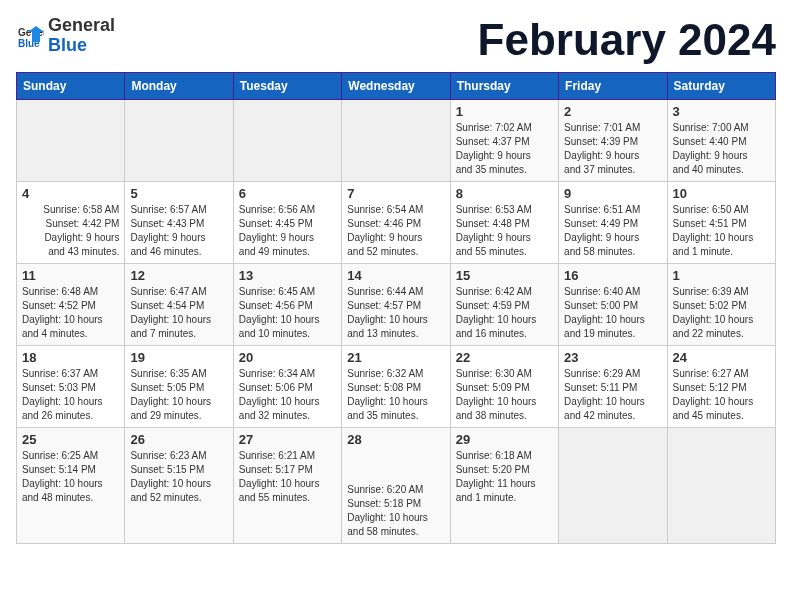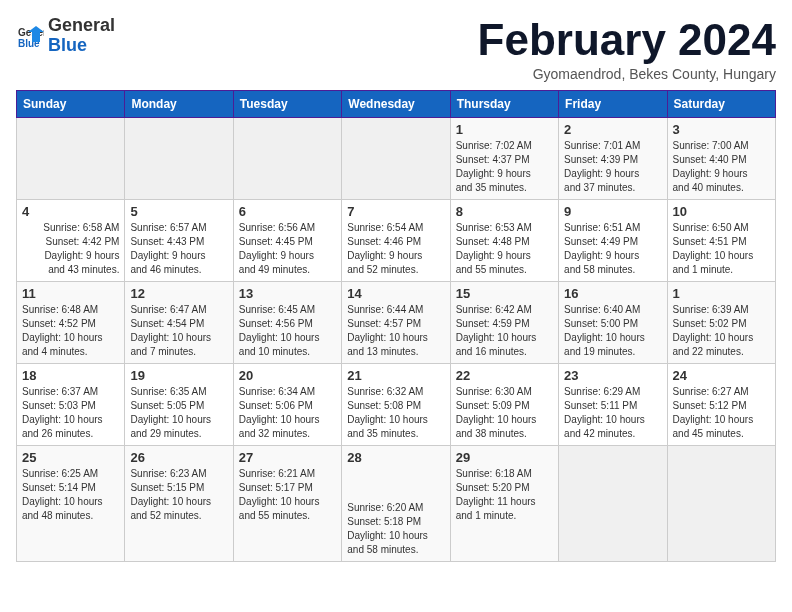--- a/index.html
+++ b/index.html
@@ -105,21 +105,20 @@
     </svg>
     <div>
       <div class="logo-text">
         <span style="color:#333">General</span><br>
         <span style="color:#1565c0">Blue</span>
       </div>
     </div>
   </div>
   <div class="title-area">
     <div class="month-title">February 2024</div>
-    <div class="subtitle">Gyomaendrod, Bekes County, Hungary</div>
   </div>
 </div>
 
 <table>
   <thead>
     <tr id="weekday-header">
         <th>Sunday</th>
         <th>Monday</th>
         <th>Tuesday</th>
         <th>Wednesday</th>

